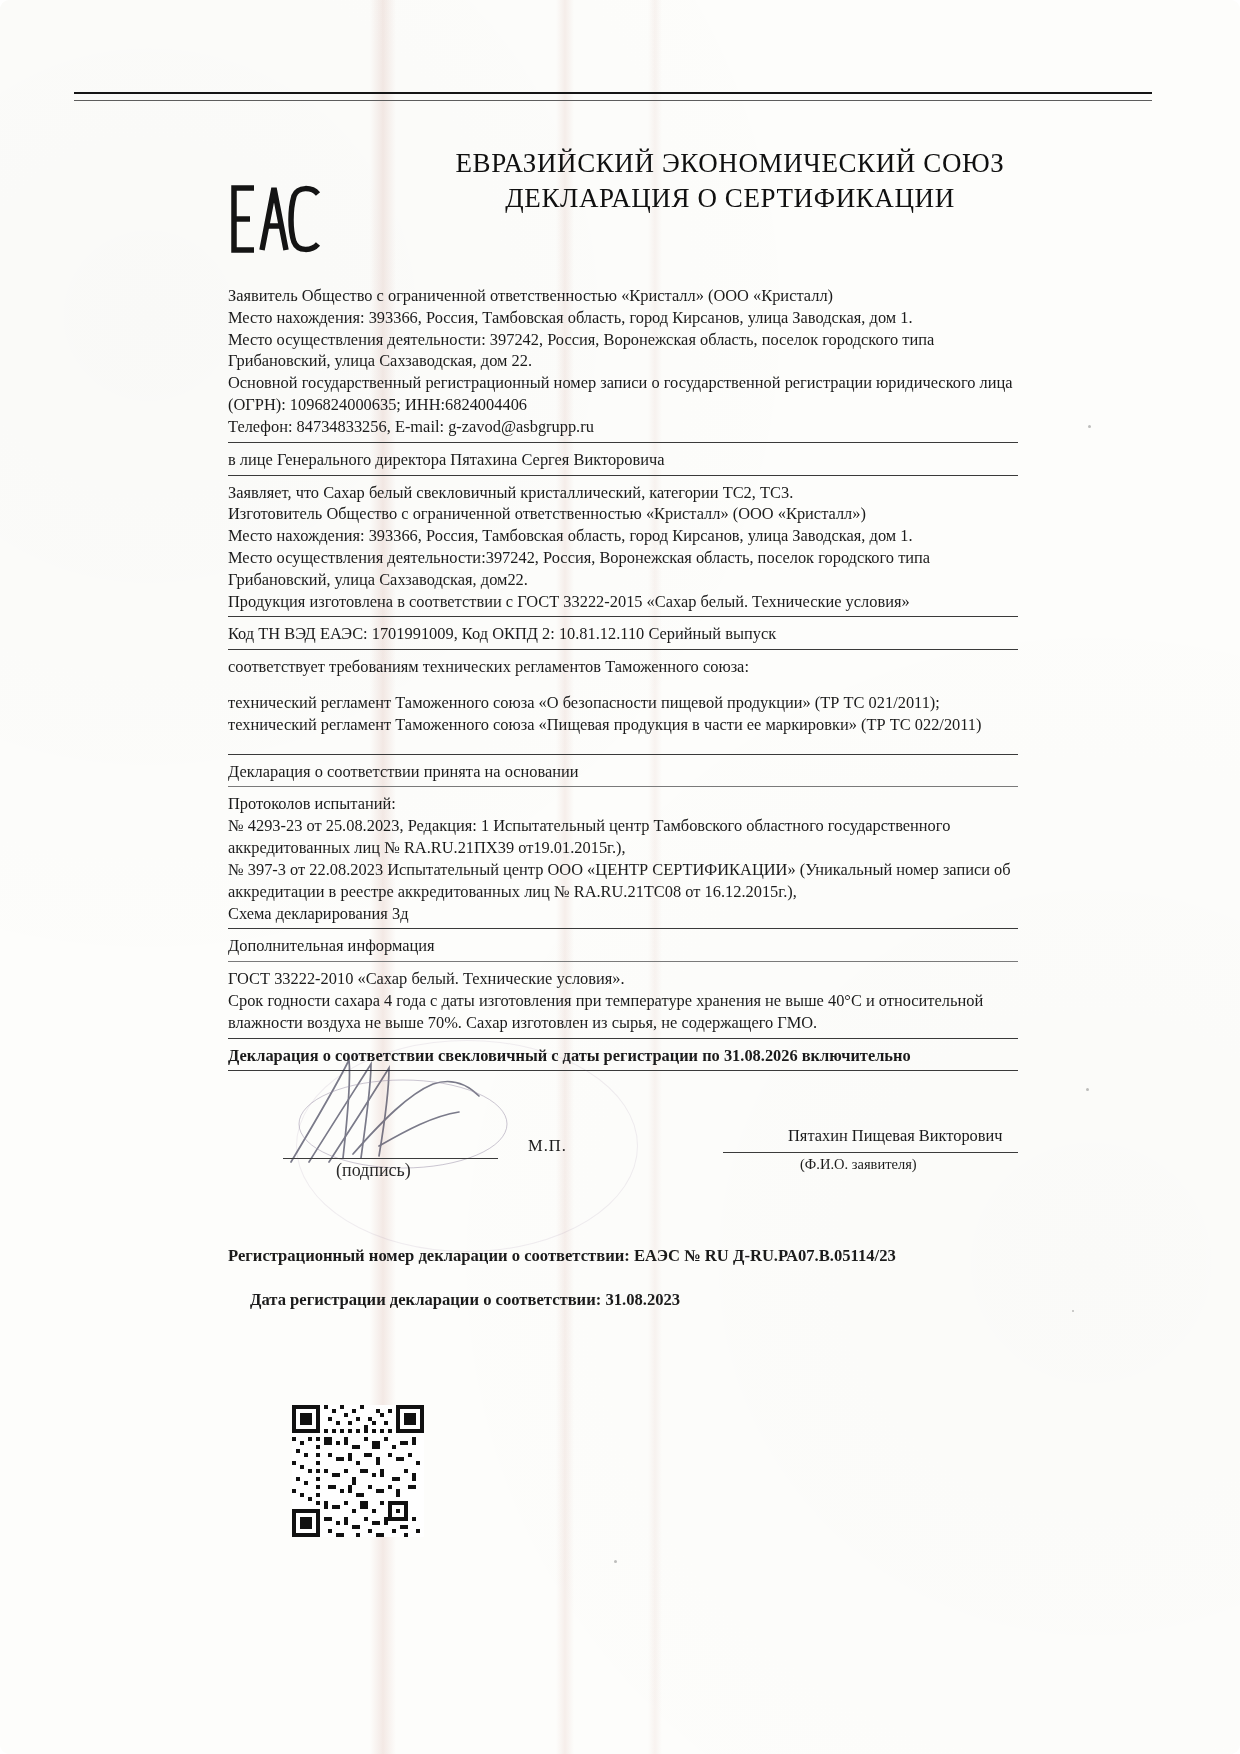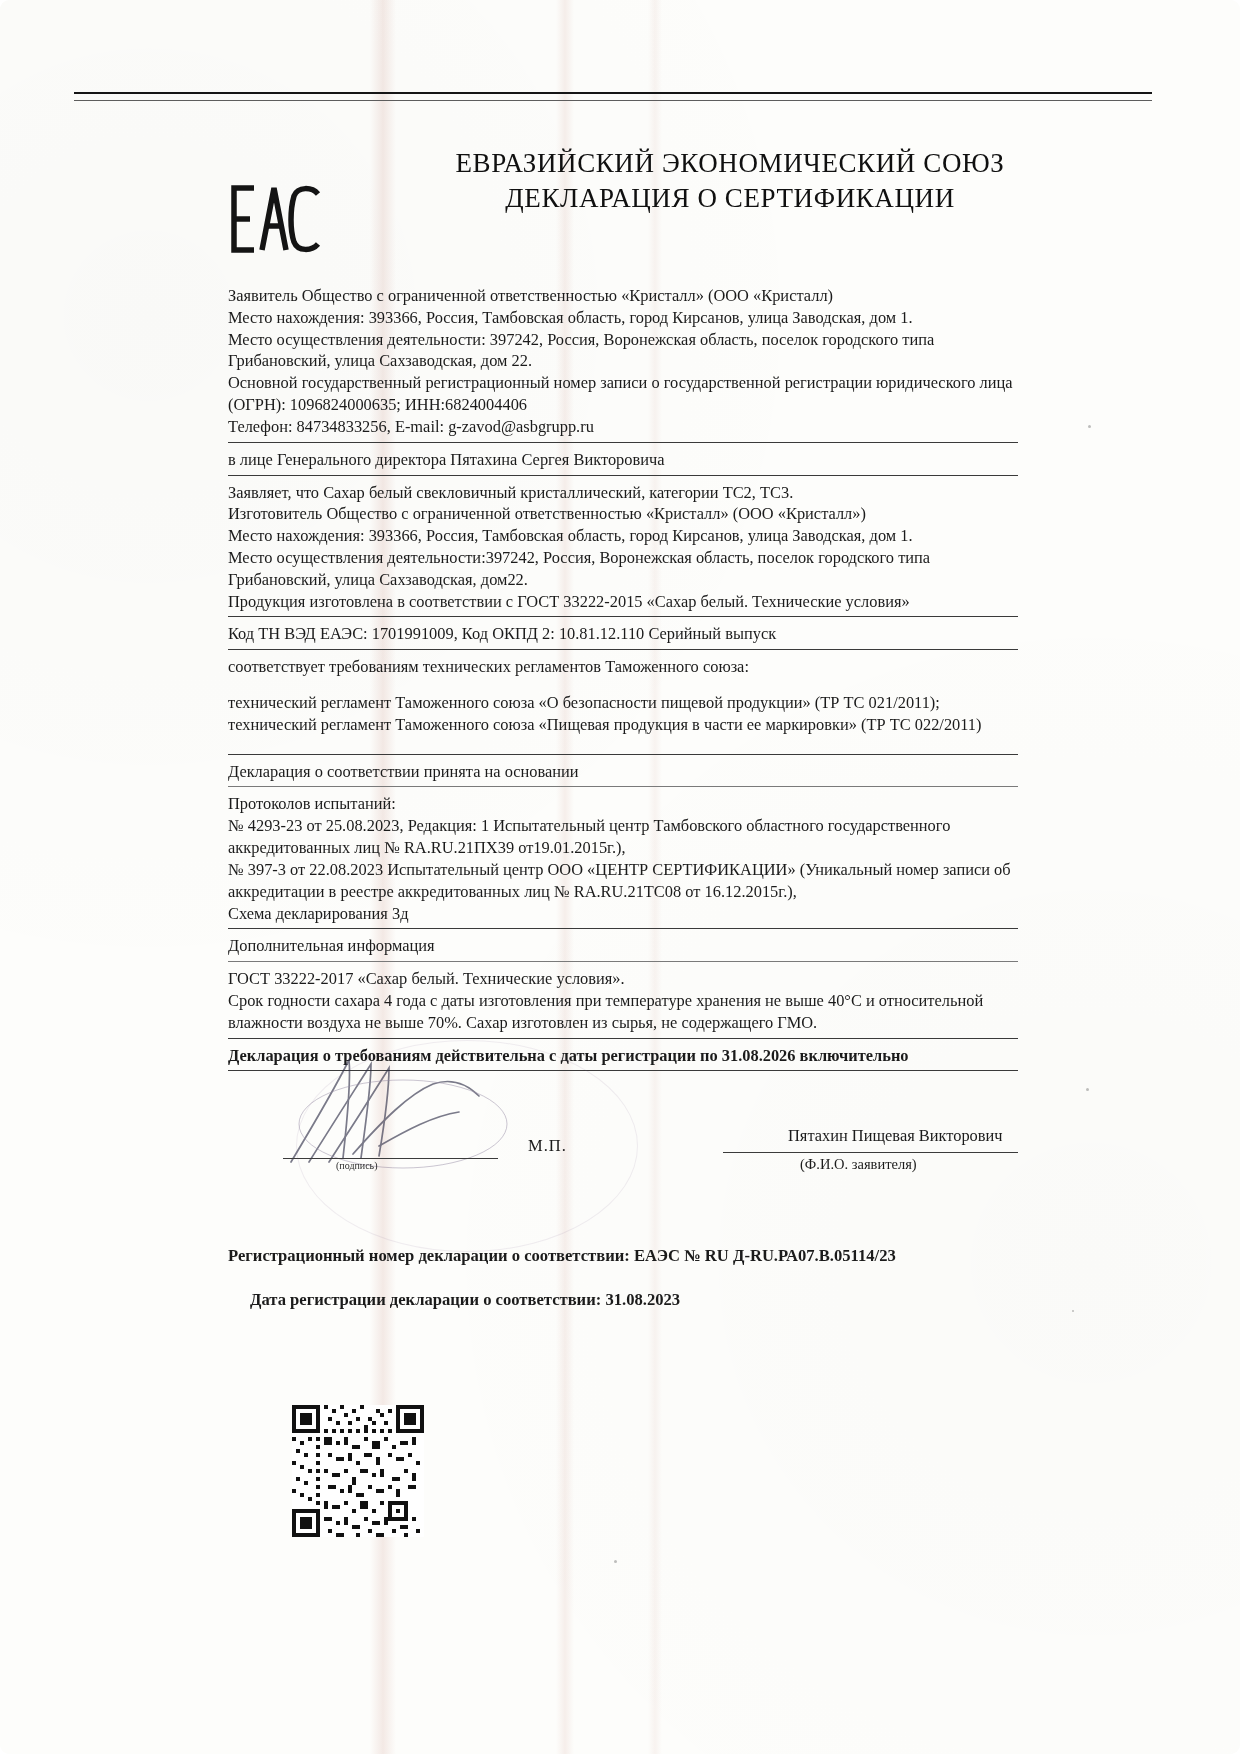--- a/index.html
+++ b/index.html
@@ -112,21 +112,21 @@
     position: absolute;
     left: 55px;
     top: 68px;
     width: 215px;
     border-bottom: 1px solid #3b3b3b;
   }
   .sig-caption-left {
     position: absolute;
     left: 108px;
     top: 70px;
-    font-size: 10px;
+    font-size: 18px;
     color: #2a2a2a;
   }
   .mp {
     position: absolute;
     left: 300px;
     top: 46px;
     font-size: 16.5px;
     letter-spacing: 1px;
   }
   .sig-line-right {
@@ -271,29 +271,29 @@
       <div class="line">№ 397-3 от 22.08.2023 Испытательный центр ООО «ЦЕНТР СЕРТИФИКАЦИИ» (Уникальный номер записи об</div>
       <div class="line">аккредитации в реестре аккредитованных лиц № RA.RU.21TC08 от 16.12.2015г.),</div>
       <div class="line">Схема декларирования 3д</div>
     </div>
 
     <div class="sep"></div>
 
     <div>
       <div class="line">Дополнительная информация</div>
       <div class="sep thin"></div>
-      <div class="line">ГОСТ 33222-2017 «Сахар белый. Технические условия».</div>
+      <div class="line">ГОСТ 33222-2010 «Сахар белый. Технические условия».</div>
       <div class="line">Срок годности сахара 4 года с даты изготовления при температуре хранения не выше 40°С и относительной</div>
       <div class="line">влажности воздуха не выше 70%. Сахар изготовлен из сырья, не содержащего ГМО.</div>
     </div>
 
     <div class="sep"></div>
 
     <div class="line">
-      <span class="bold">Декларация о требованиям действительна с даты регистрации по </span><span class="bold">31.08.2026</span><span class="bold"> включительно</span>
+      <span class="bold">Декларация о соответствии свекловичный с даты регистрации по </span><span class="bold">31.08.2026</span><span class="bold"> включительно</span>
     </div>
     <div class="sep"></div>
   </div>
 
   <div class="sig-area">
     <svg class="sig-scribble" viewBox="0 0 230 120" aria-hidden="true">
       <g fill="none" stroke="#2b2b44" stroke-width="1.7" stroke-linecap="round">
         <path d="M8 112 C38 62, 58 26, 66 10 C68 30, 64 72, 60 108"></path>
         <path d="M26 112 C56 64, 78 30, 88 14 C88 38, 82 78, 78 108"></path>
         <path d="M46 112 C76 66, 96 34, 106 18 C106 44, 100 82, 96 106"></path>

